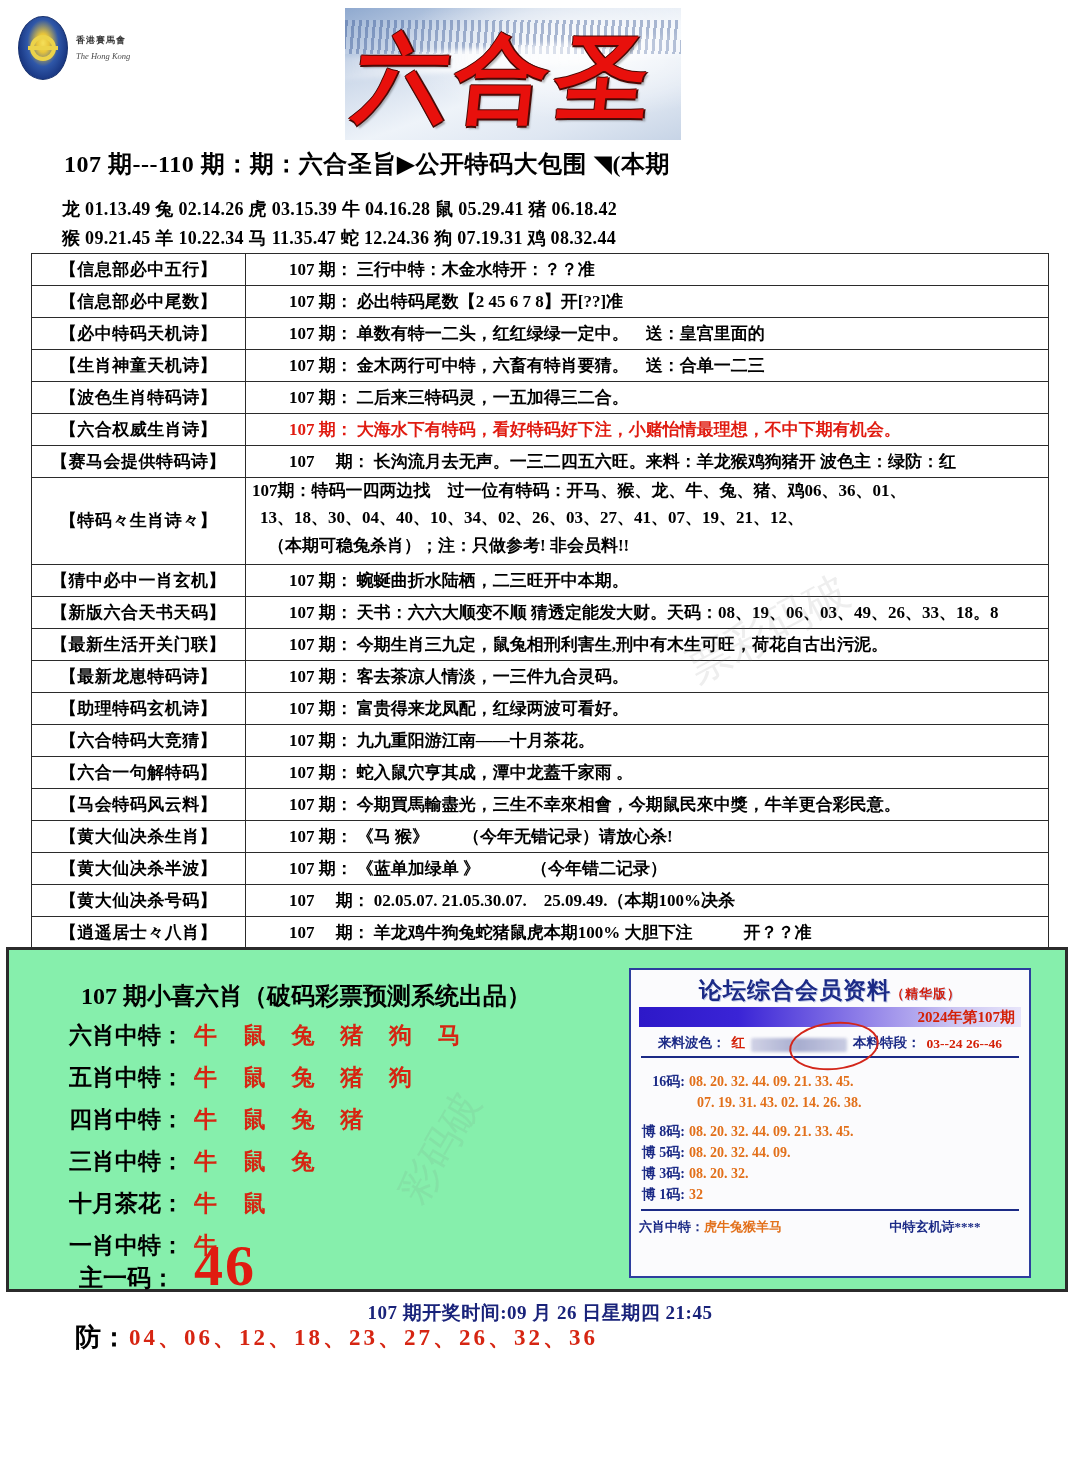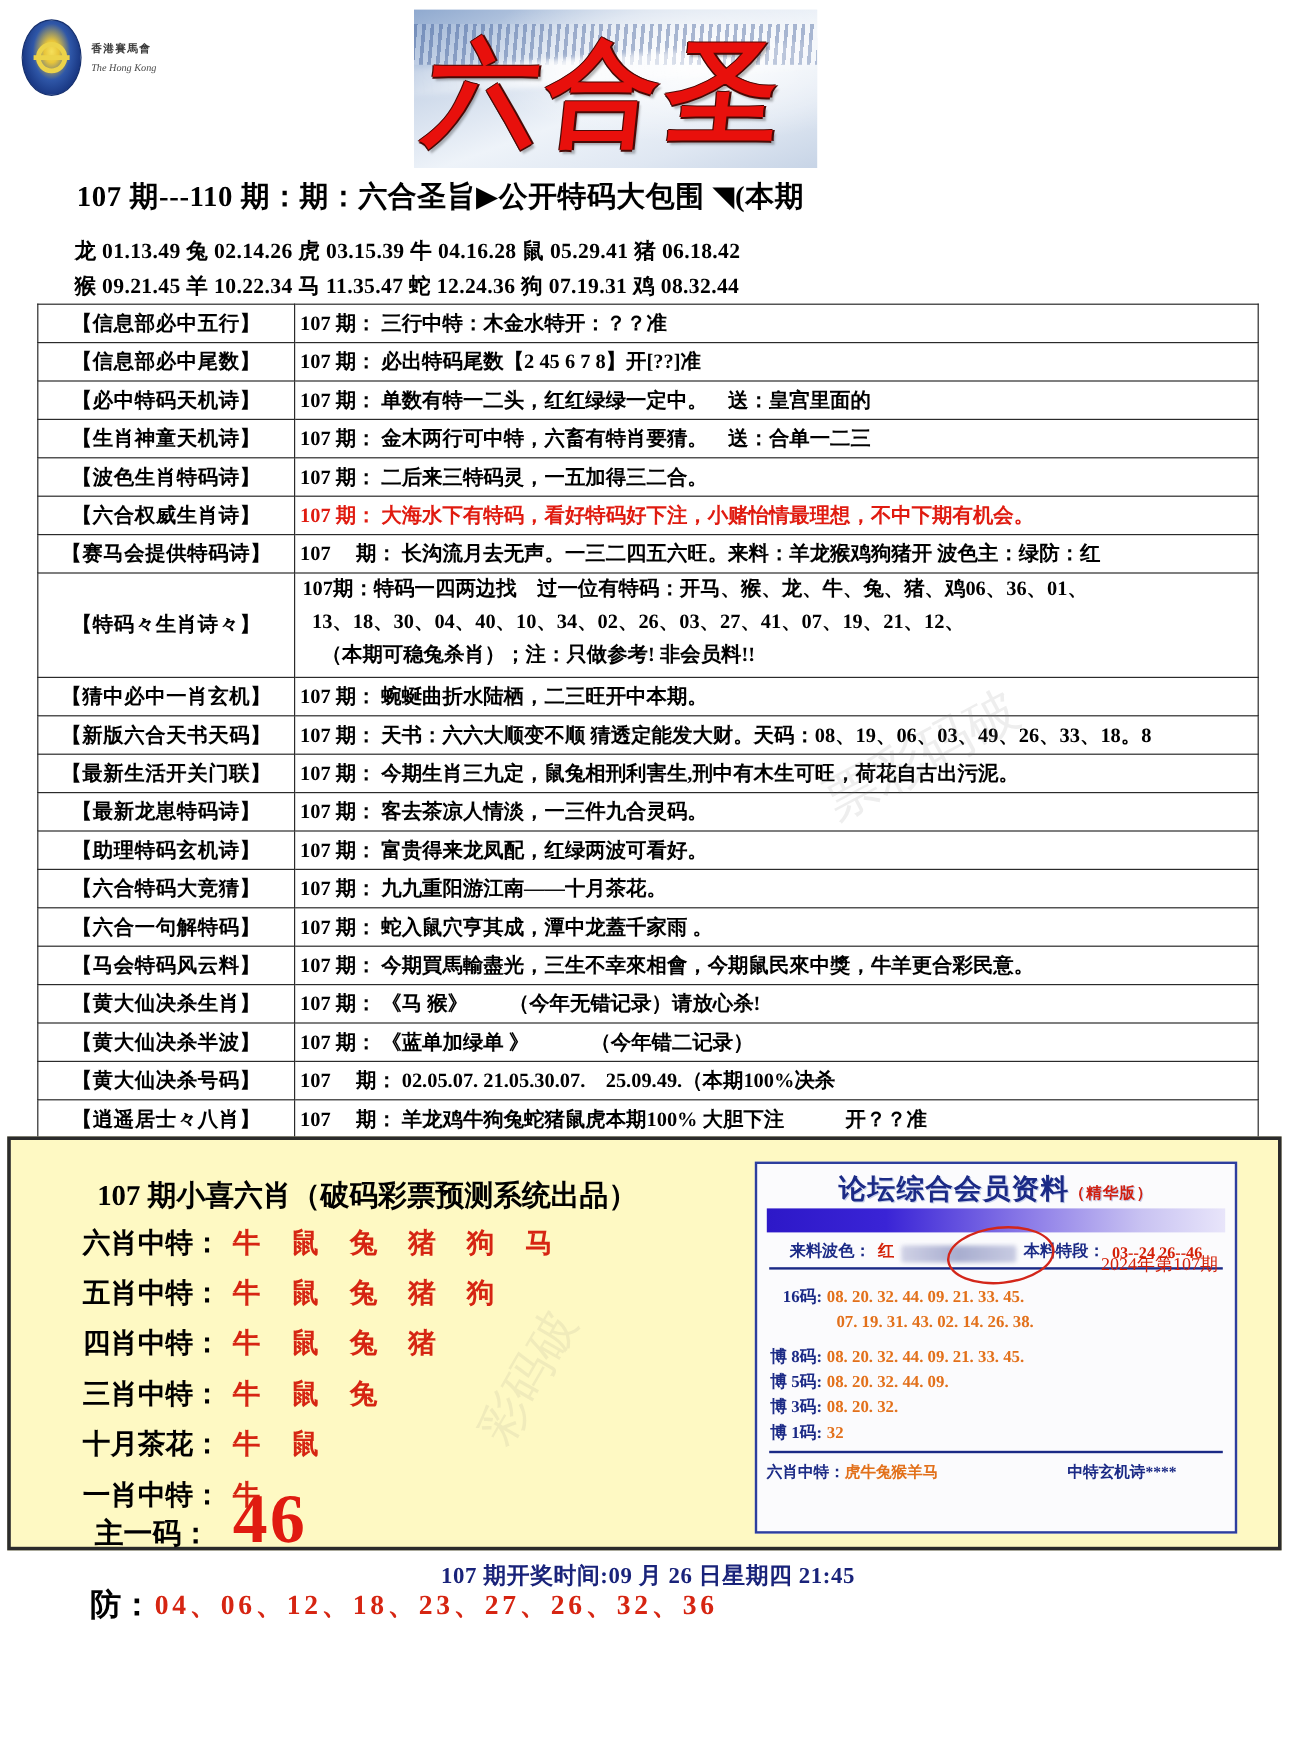--- a/index.html
+++ b/index.html
@@ -109,37 +109,37 @@
     width:205px;
     text-align:center;
     white-space:nowrap;
     font-size:17.5px;
     letter-spacing:.5px;
   }
   td.val{
     padding-left:14px;
     white-space:nowrap;
   }
-  td.val .per{margin-right:4px;}
+  td.val .per{margin-right:4px;margin-left:39px;}
   tr.redrow td{color:#e01b10;}
   td.tall{height:88px;vertical-align:top;padding-top:4px;}
   td.tall .ln{display:block;margin-bottom:6px;white-space:nowrap;}
   td.tall .ln.i1{padding-left:2px;}
   td.tall .ln.i2{padding-left:10px;}
   td.tall .ln.i3{padding-left:18px;}
   td.two{height:60px;vertical-align:top;padding-top:4px;}
   td.two .ln{display:block;margin-bottom:8px;white-space:nowrap;letter-spacing:2px;}
 
   
   .bottom{
     position:absolute;left:6px;top:947px;
     width:1062px;height:345px;
     border:3px solid #2b2b2b;
     box-sizing:border-box;
-    background:#fef9c3;
+    background:#86efac;
   }
   .bottom-inner{position:relative;width:100%;height:100%;}
 
   .xi-title{
     position:absolute;left:72px;top:30px;
     font-size:24px;font-weight:bold;white-space:nowrap;
   }
   .xi-line{
     position:absolute;left:60px;
     font-size:23px;font-weight:bold;white-space:nowrap;
@@ -192,23 +192,22 @@
     text-shadow:1px 1px 0 rgba(130,150,210,.45);
   }
   .card-title .sub{font-size:13px;color:#d01f0f;}
   .card-bar{
     position:relative;
     height:20px;margin-top:4px;
     background:linear-gradient(90deg,#2d18c8 0%,#3a24d6 26%,#8e7ee8 58%,#c9c3f2 82%,#e8e5fa 100%);
   }
   .card-bar .period{
     position:absolute;right:6px;top:1px;
-    font-size:15px;font-weight:normal;color:#d42007;
+    font-size:15px;font-weight:bold;color:#d42007;
     letter-spacing:0;
-    margin-top:36px;
   }
   .card-row1{
     position:relative;
     margin-top:3px;height:22px;
     font-size:13.5px;font-weight:bold;color:#1b2a86;
     display:flex;align-items:flex-end;justify-content:center;gap:6px;
   }
   .card-row1 .red{color:#d42007;}
   .card-row1 .blur{
     display:inline-block;width:96px;height:14px;

